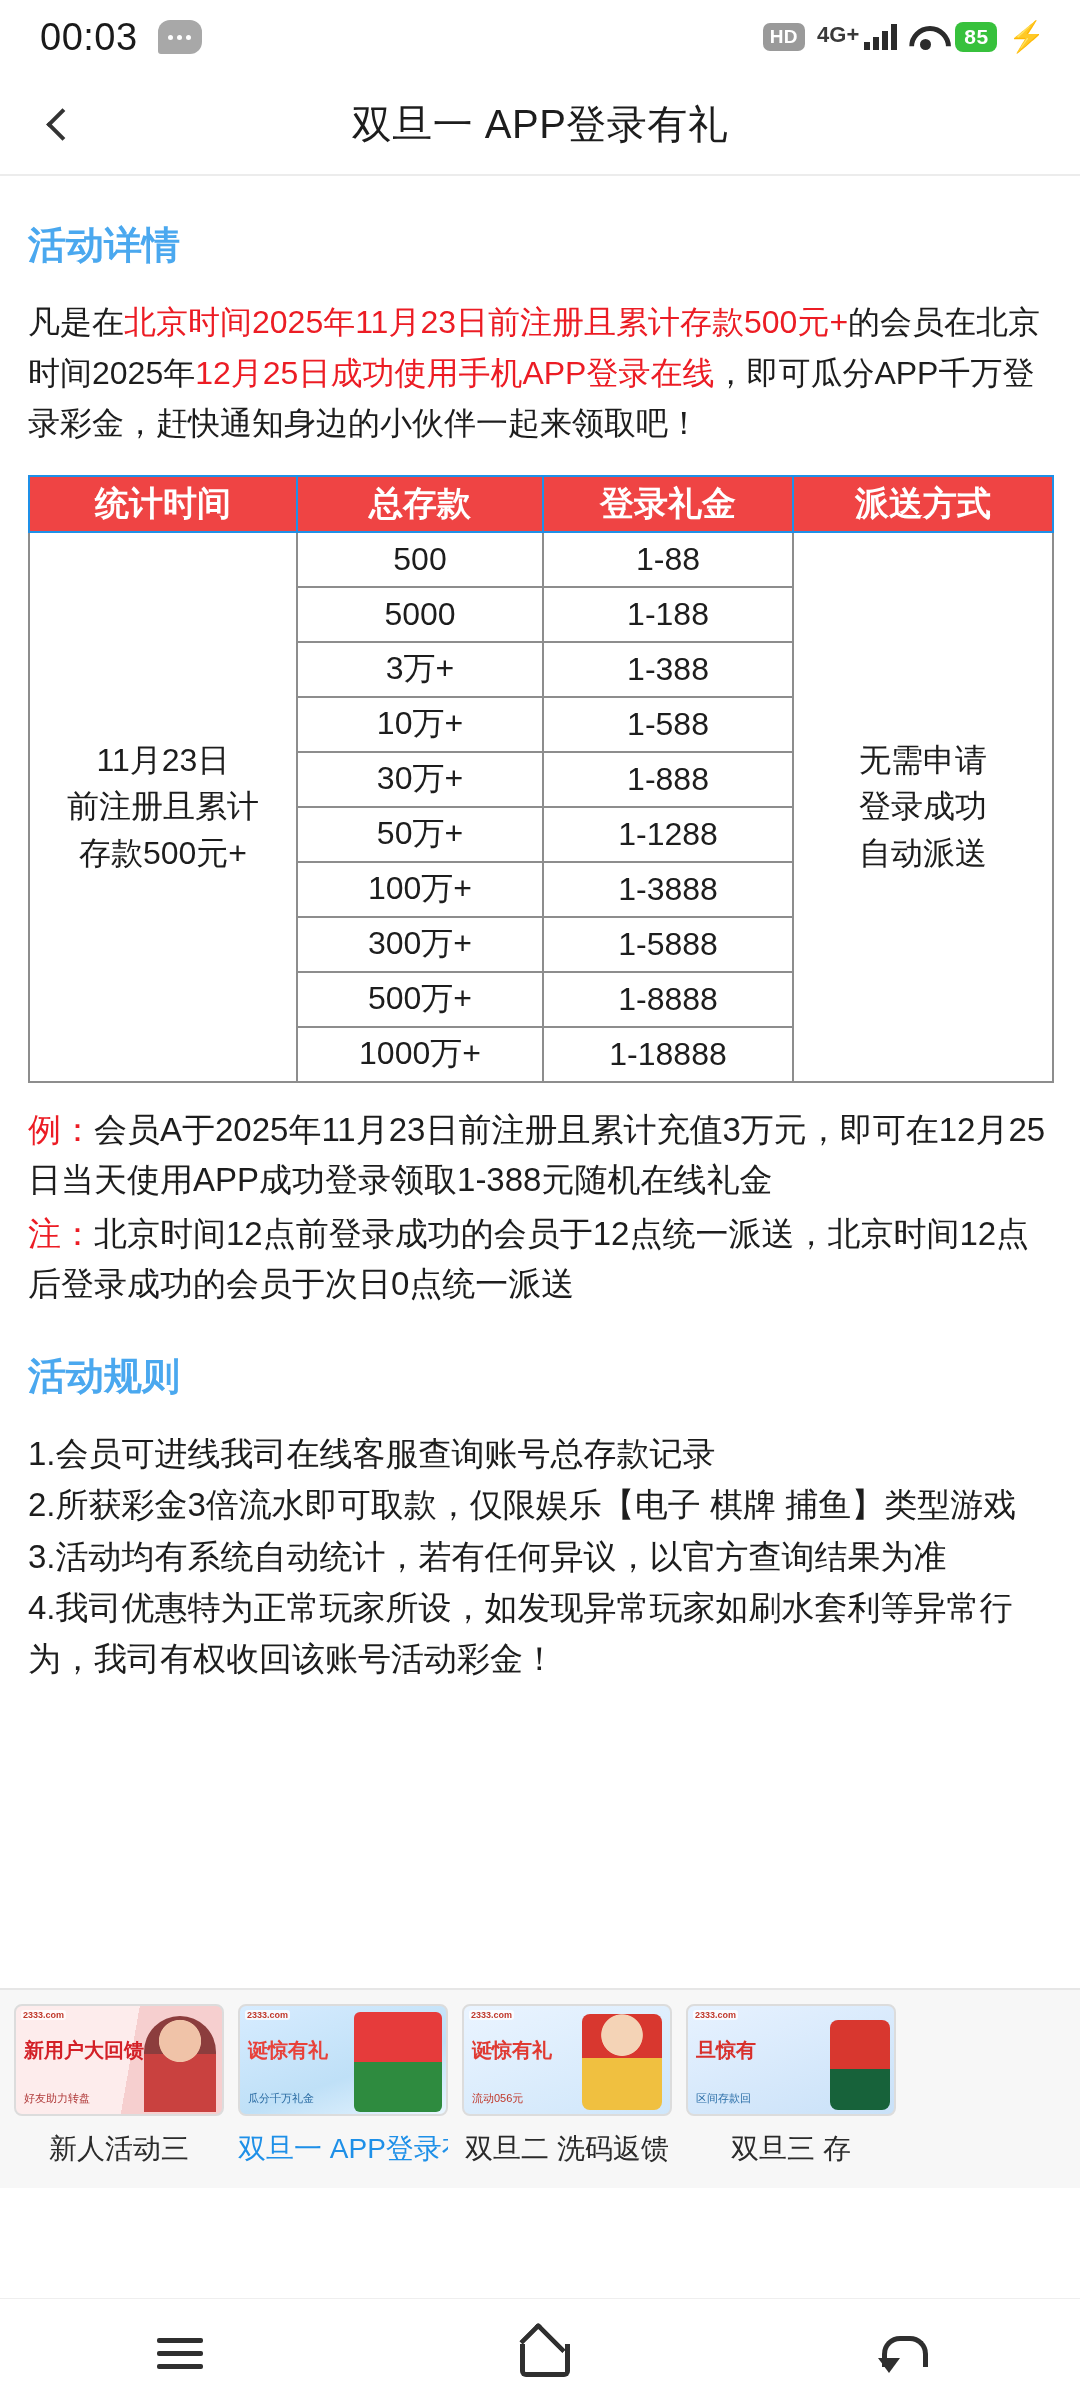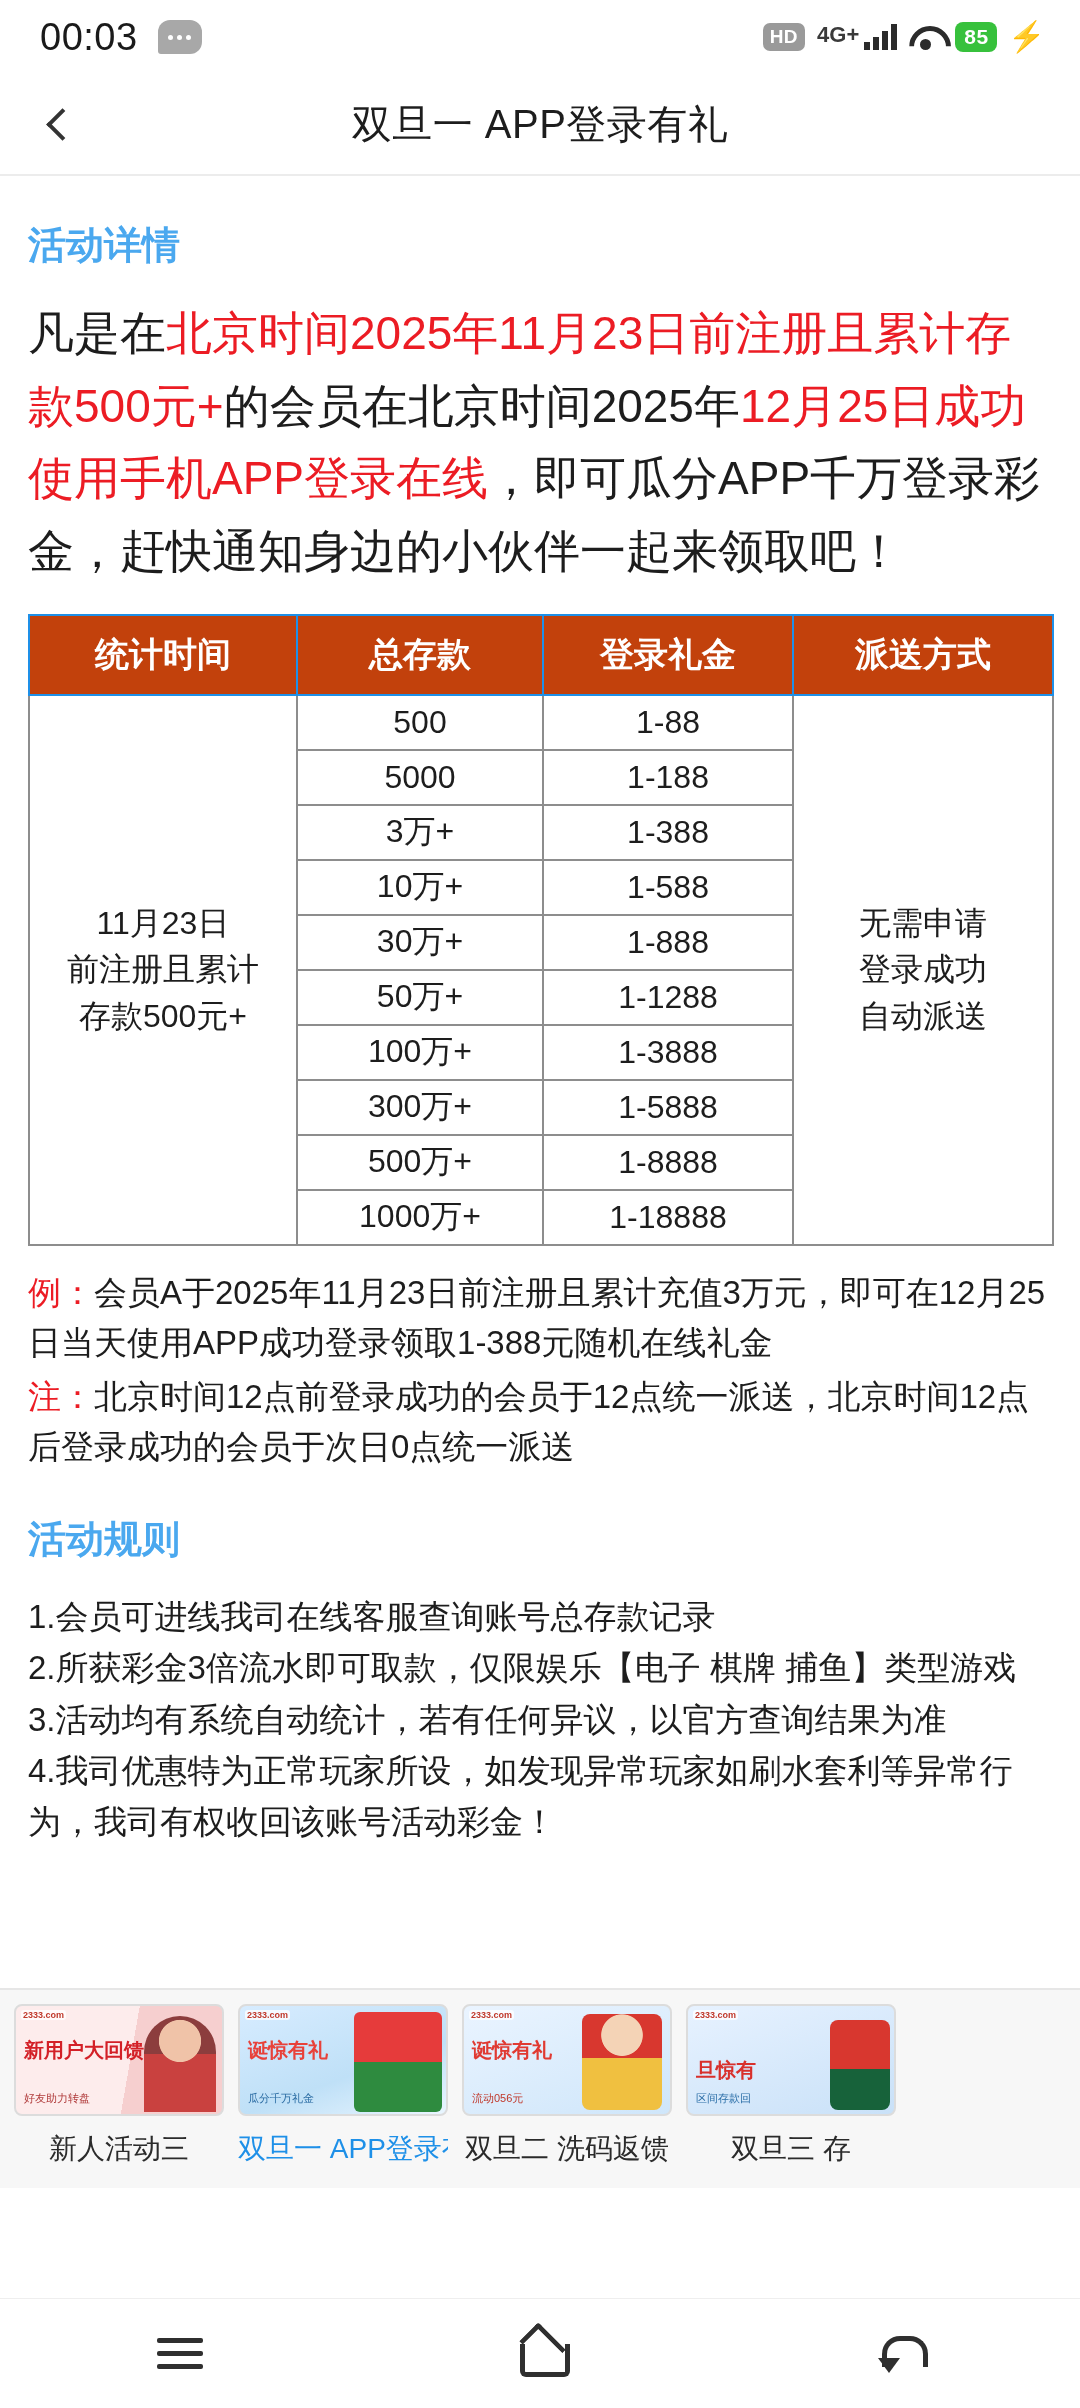--- a/index.html
+++ b/index.html
@@ -115,21 +115,21 @@
     overflow: hidden;
     position: relative;
   }
   .sec-title {
     color: #4aa8ef;
     font-size: 38px;
     font-weight: bold;
     margin-bottom: 26px;
   }
   .para {
-    font-size: 46px;
+    font-size: 32px;
     line-height: 1.58;
     color: #1d1d1d;
     margin-bottom: 26px;
   }
   .red { color: #ec1c24; }
 
   
   table.prize {
     border-collapse: collapse;
     width: 1024px;
@@ -138,24 +138,24 @@
   }
   table.prize th, table.prize td {
     border: 2px solid #8d8d8d;
     text-align: center;
     font-size: 32px;
     color: #1d1d1d;
     padding: 0;
     height: 55px;
   }
   table.prize thead th {
-    background: #c2410c;
+    background: #ef4444;
     color: #ffffff;
     font-size: 34px;
-    height: 80px;
+    height: 56px;
     border-color: #1e90e8;
   }
   table.prize thead th.sep { border-left: 2px solid #ffffff; }
   col.c1 { width: 268px; }
   col.c2 { width: 246px; }
   col.c3 { width: 250px; }
   col.c4 { width: 260px; }
   td.side {
     font-size: 32px;
     line-height: 1.45;
@@ -240,21 +240,21 @@
   .t3 .sml { color: #c0392b; }
   .t3::after {
     content: "";
     position: absolute; right: 8px; top: 8px;
     width: 80px; height: 96px;
     background: radial-gradient(circle at 50% 22%, #f4d3b6 0 24%, transparent 25%),
                 linear-gradient(#d8372f 0 46%, #f0c040 46% 100%);
     border-radius: 8px;
   }
   .t4 { background: linear-gradient(160deg,#e7f2ff 0%, #c9e1f8 100%); }
-  .t4 .big { color: #d8302c; margin-top: 20px; }
+  .t4 .big { color: #d8302c; }
   .t4 .sml { color: #2c6fa8; }
   .t4::after {
     content: "";
     position: absolute; right: 4px; top: 14px;
     width: 60px; height: 90px;
     background: linear-gradient(#d8372f 0 55%, #17623a 55% 100%);
     border-radius: 8px;
   }
   .cap {
     margin-top: 14px;

